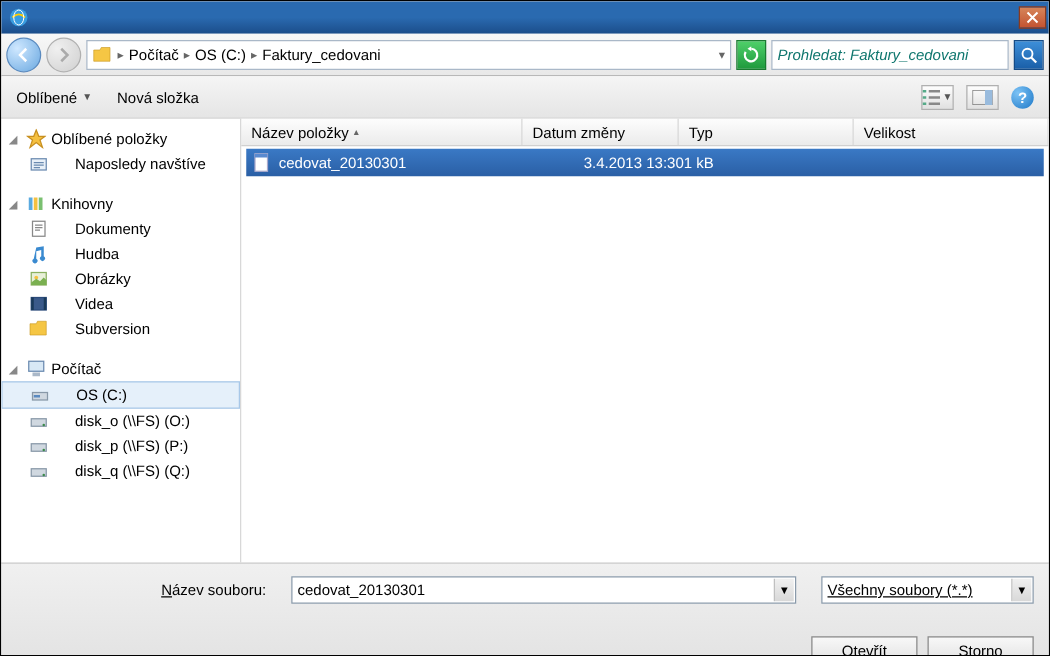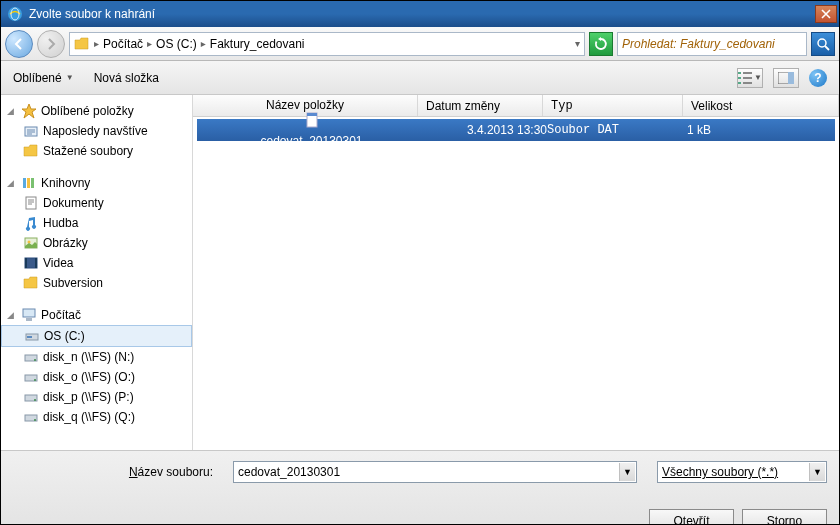--- a/index.html
+++ b/index.html
@@ -104,40 +104,40 @@
   overflow-y:auto;
   padding:6px 0;
   position:relative;
 }
 .sidebar::-webkit-scrollbar { width:16px; }
 .sidebar::-webkit-scrollbar-track { background:#f0f0f0; border-left:1px solid #d0d0d0; }
 .sidebar::-webkit-scrollbar-thumb { background:#c8d4e0; border:1px solid #a0b0c0; }
 .tree-group { margin-bottom:12px; }
 .tree-header { display:flex; align-items:center; gap:4px; padding:2px 6px; }
 .tree-header .tri { font-size:9px; color:#888; width:10px; }
-.tree-item { display:flex; align-items:center; gap:4px; padding:2px 6px 2px 22px; }
+.tree-item { display:flex; align-items:center; gap:21px; padding:2px 6px 2px 22px; }
 .tree-item.selected { background:#e5f0fa; border:1px solid #a8c8e8; }
 .icon16 { width:16px; height:16px; flex-shrink:0; }
 .filelist {
   flex:1; display:flex; flex-direction:column;
 }
 .colheader {
   height:22px;
   background: linear-gradient(to bottom,#fdfdfd,#ebebeb);
   border-bottom:1px solid #d0d0d0;
   display:flex;
 }
 .colheader div {
   border-right:1px solid #d8d8d8;
   padding:3px 8px;
   display:flex; align-items:center; gap:4px;
 }
-.col-name { width:225px;flex-direction:column; }
+.col-name { width:225px; }
 .col-date { width:125px;text-align:right; }
-.col-type { width:140px;font-family:Liberation Mono, monospace; }
+.col-type { width:140px; }
 .col-size { flex:1; }
 .sort-arrow { font-size:8px; color:#666; }
 .filerow {
   height:22px; display:flex; align-items:center;
   background: linear-gradient(to bottom,#3a79c5,#2a5fa5);
   color:#fff;
   margin:2px 4px 0 4px;
   padding-left: 4px;
 }
 .filerow .col-name { width:221px; display:flex; align-items:center; gap:6px; }
@@ -181,21 +181,20 @@
 </style>
 </head>
 <body>
 
 <div class="titlebar">
   <svg class="ie-icon" viewBox="0 0 16 16">
       <circle cx="8" cy="8" r="7" fill="#3a9de0"></circle>
       <path d="M3 8 Q8 3 13 8" stroke="#fc0" stroke-width="1.5" fill="none"></path>
       <ellipse cx="8" cy="8" rx="4" ry="6" fill="none" stroke="#fff" stroke-width="0.8"></ellipse>
     </svg>
-  <span>Zvolte soubor k nahrání</span>
   <span class="spacer"></span>
   <div class="close">
     <svg width="10" height="10" viewBox="0 0 10 10">
         <path d="M1 1 L9 9 M9 1 L1 9" stroke="#fff" stroke-width="1.6"></path>
       </svg>
   </div>
 </div>
 
 <div class="navbar">
   <div class="navbtn">
@@ -221,21 +220,21 @@
     <span style="flex:1"></span>
     <span class="sep">▾</span>
   </div>
   <div class="refresh">
       <svg width="14" height="14" viewBox="0 0 14 14">
         <path d="M7 2 A5 5 0 1 1 2.5 4.5" stroke="#fff" stroke-width="1.8" fill="none"></path>
         <path d="M7 0 L7 4 L4 2 Z" fill="#fff"></path>
       </svg>
     </div>
   <div class="searchbox">
-      <span style="font-style:italic; color:#a16207">Prohledat: Faktury_cedovani</span>
+      <span style="font-style:italic; color:#0f766e">Prohledat: Faktury_cedovani</span>
     </div>
   <div class="searchbtn">
       <svg width="14" height="14" viewBox="0 0 14 14">
         <circle cx="6" cy="6" r="4" stroke="#fff" stroke-width="1.5" fill="none"></circle>
         <path d="M9 9 L13 13" stroke="#fff" stroke-width="1.8"></path>
       </svg>
     </div>
 </div>
 
 <div class="toolbar">
@@ -280,26 +279,20 @@
           </svg>
           <span>Oblíbené položky</span>
         </div>
       <div class="tree-item">
           <svg class="icon16" viewBox="0 0 16 16">
             <rect x="2" y="4" width="12" height="9" fill="#e8f0f8" stroke="#6a8ab0"></rect>
             <path d="M4 7h8M4 9h8M4 11h5" stroke="#6a8ab0"></path>
           </svg>
           <span>Naposledy navštíve</span>
         </div>
-      <div class="tree-item">
-          <svg class="icon16" viewBox="0 0 16 16">
-            <path class="folder-icon" d="M1 4 L6 4 L7 2 L14 2 L14 13 L1 13 Z"></path>
-          </svg>
-          <span>Stažené soubory</span>
-        </div>
     </div>
     <div class="tree-group">
       <div class="tree-header">
           <span class="tri">◢</span>
           <svg class="icon16" viewBox="0 0 16 16">
             <rect x="2" y="3" width="3" height="10" fill="#5aaae0"></rect>
             <rect x="6" y="3" width="3" height="10" fill="#f5c040"></rect>
             <rect x="10" y="3" width="3" height="10" fill="#7ac070"></rect>
           </svg>
           <span>Knihovny</span>
@@ -348,27 +341,20 @@
             <rect x="5" y="11" width="6" height="3" fill="#aab8c8"></rect>
           </svg>
           <span>Počítač</span>
         </div>
       <div class="tree-item selected">
           <svg class="icon16" viewBox="0 0 16 16">
             <rect x="2" y="6" width="12" height="6" fill="#d0d8e0" stroke="#8898a8"></rect>
             <rect x="3" y="8" width="5" height="2" fill="#5a8ac0"></rect>
           </svg>
           <span>OS (C:)</span>
-        </div>
-      <div class="tree-item">
-          <svg class="icon16" viewBox="0 0 16 16">
-            <rect x="2" y="6" width="12" height="6" fill="#d0d8e0" stroke="#8898a8"></rect>
-            <circle cx="12" cy="11" r="1" fill="#3a8a4a"></circle>
-          </svg>
-          <span>disk_n (\\FS) (N:)</span>
         </div>
       <div class="tree-item">
           <svg class="icon16" viewBox="0 0 16 16">
             <rect x="2" y="6" width="12" height="6" fill="#d0d8e0" stroke="#8898a8"></rect>
             <circle cx="12" cy="11" r="1" fill="#3a8a4a"></circle>
           </svg>
           <span>disk_o (\\FS) (O:)</span>
         </div>
       <div class="tree-item">
           <svg class="icon16" viewBox="0 0 16 16">
@@ -404,21 +390,20 @@
     </div>
     <div class="filerow">
       <div class="col-name">
           <svg class="icon16" viewBox="0 0 16 16">
             <rect x="3" y="1" width="10" height="14" fill="#fff" stroke="#aac"></rect>
             <rect x="3" y="1" width="10" height="3" fill="#5a8ad0"></rect>
           </svg>
           <span>cedovat_20130301</span>
         </div>
       <div class="col-date"><span>3.4.2013 13:30</span></div>
-      <div class="col-type"><span>Soubor DAT</span></div>
       <div class="col-size"><span>1 kB</span></div>
     </div>
   </div>
 </div>
 
 <div class="bottom">
   <div class="filename-row">
     <label><span class="underline">N</span><span>ázev souboru:</span></label>
     <div class="combo filename-input">
         <span>cedovat_20130301</span>

